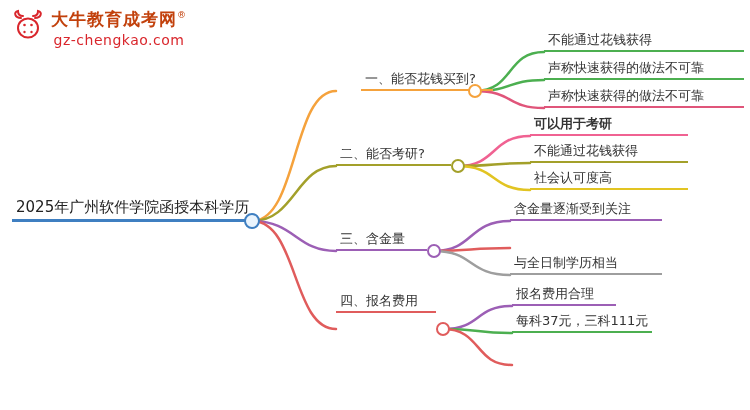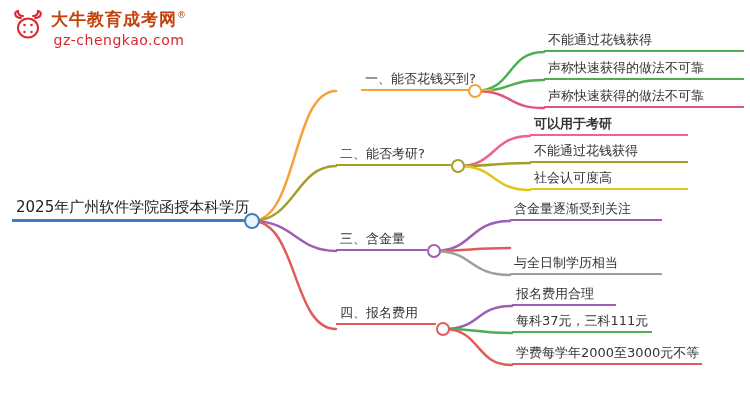--- a/index.html
+++ b/index.html
@@ -12,21 +12,21 @@
         font-size:13px;line-height:17px;color:#333;}
   .root{font-size:15px;line-height:19px;color:#222;border-bottom-width:3px;margin-left:8px;}
   .dot{position:absolute;box-sizing:border-box;width:14px;height:14px;border:2px solid #999;
        border-radius:50%;background:#fff;}
   .dot-root{width:16px;height:16px;background:#eaf4fd;}
   
   .p-root{left:4px;top:198px;width:242px}
   .p-b1{left:336px;top:70px;width:132px}
   .p-b2{left:336px;top:145px;width:115px}
   .p-b3{left:336px;top:230px;width:91px}
-  .p-b4{left:336px;top:304px;width:100px}
+  .p-b4{left:336px;top:292px;width:100px}
   .p-b1c1{left:544px;top:31px;width:200px}
   .p-b1c2{left:544px;top:59px;width:200px}
   .p-b1c3{left:544px;top:87px;width:200px}
   .p-b2c1{left:530px;top:115px;width:158px}
   .p-b2c2{left:530px;top:142px;width:158px}
   .p-b2c3{left:530px;top:169px;width:158px}
   .p-b3c1{left:510px;top:200px;width:152px}
   .p-b3c2{left:510px;top:227px;width:152px}
   .p-b3c3{left:510px;top:254px;width:152px}
   .p-b4c1{left:512px;top:285px;width:104px}
@@ -112,15 +112,14 @@
 
   <div class="node p-b2c1" style="border-bottom-color: rgb(240, 98, 146); font-weight: bold;">可以用于考研</div>
   <div class="node p-b2c2" style="border-bottom-color: rgb(163, 160, 42);">不能通过花钱获得</div>
   <div class="node p-b2c3" style="border-bottom-color: rgb(226, 196, 34);">社会认可度高</div>
 
   <div class="node p-b3c1" style="border-bottom-color: rgb(156, 95, 181);">含金量逐渐受到关注</div>
   <div class="node p-b3c3" style="border-bottom-color: rgb(158, 158, 158);">与全日制学历相当</div>
 
   <div class="node p-b4c1" style="border-bottom-color: rgb(156, 95, 181);">报名费用合理</div>
   <div class="node p-b4c2" style="border-bottom-color: rgb(76, 175, 80);">每科37元，三科111元</div>
-  <div class="node p-b4c3" style="border-bottom-color: rgb(224, 92, 92);">学费每学年2000至3000元不等</div>
 
 </div>
 
 </body></html>

